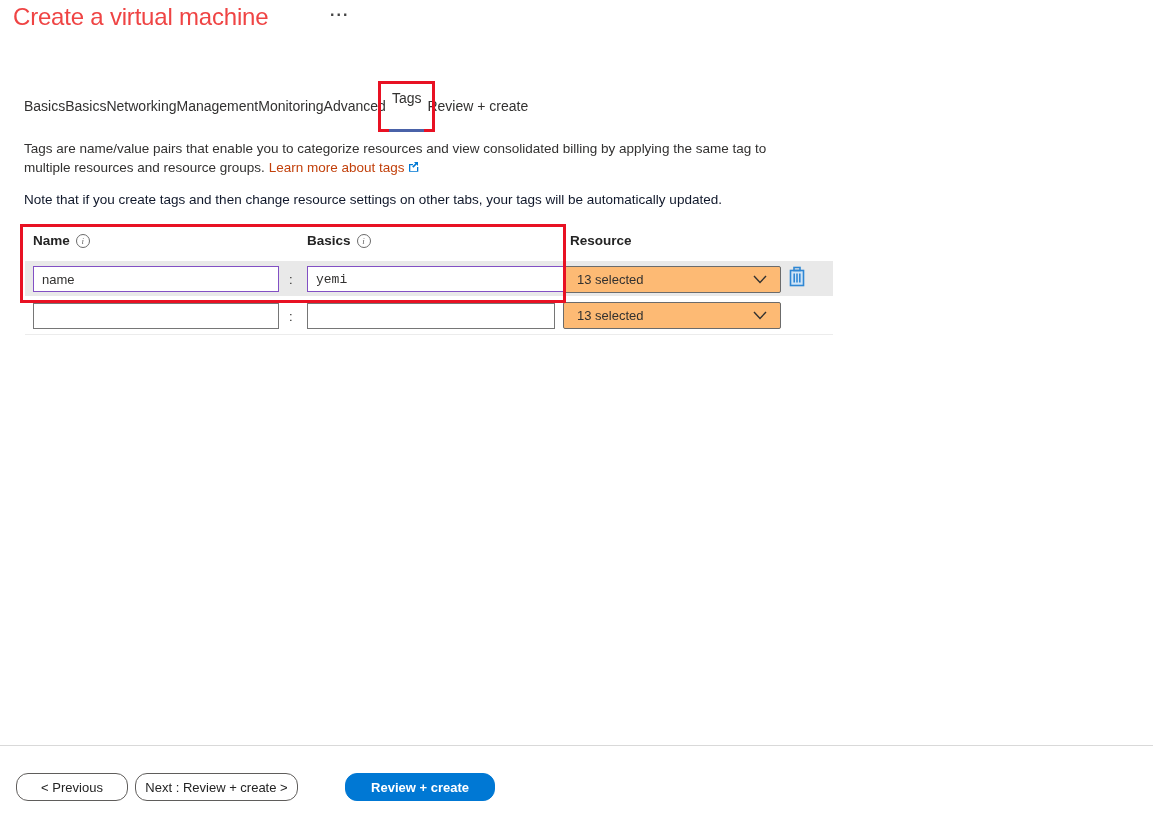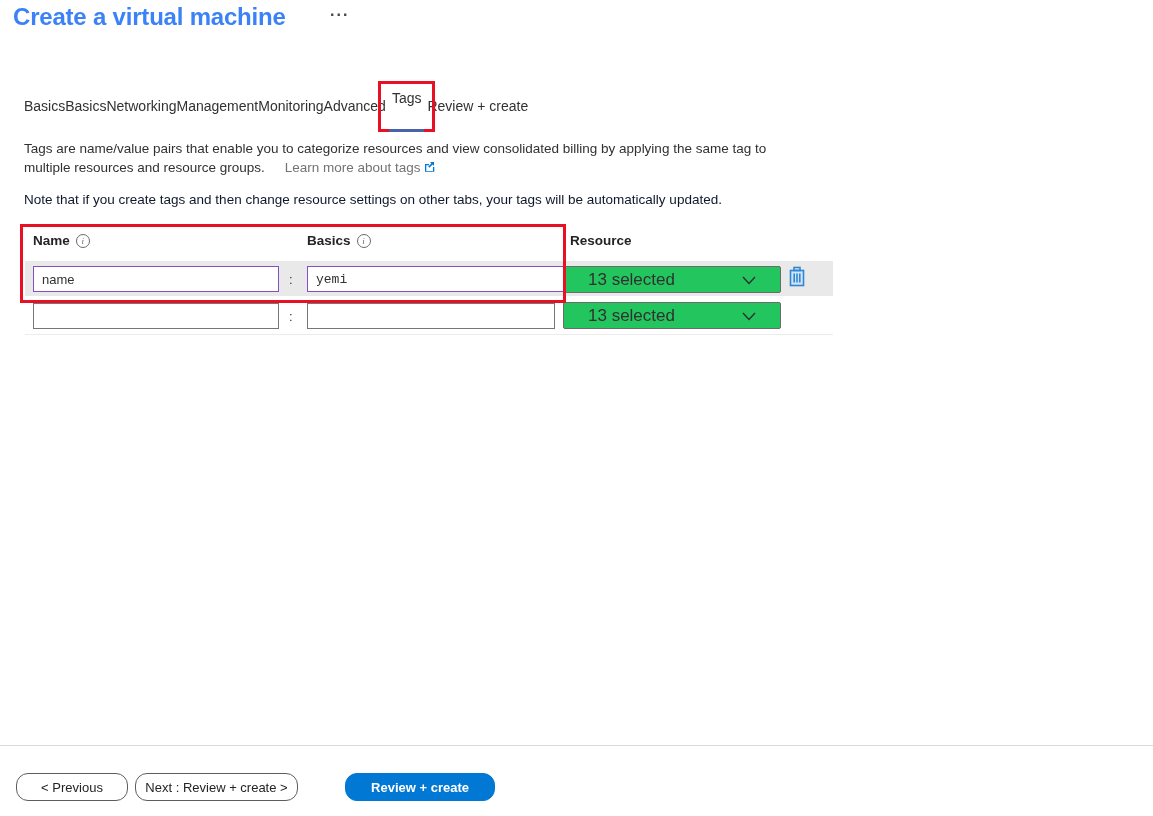--- a/index.html
+++ b/index.html
@@ -1,52 +1,52 @@
 <!DOCTYPE html>
 <html><head>
 <meta charset="utf-8">
 <style>
   * { margin: 0; padding: 0; box-sizing: border-box; }
   html, body { width: 1153px; height: 816px; background: #ffffff; overflow: hidden; }
   body { position: relative; font-family: "Liberation Sans", "DejaVu Sans", sans-serif; color: #323130; }
 
   
-  .page-title { position: absolute; left: 13px; top: 3px; font-size: 24px; font-weight: 700; color: #3b82f6; letter-spacing: -0.2px; }
+  .page-title { position: absolute; left: 13px; top: 3px; font-size: 24px; font-weight: 400; color: #ef4444; letter-spacing: -0.2px; }
   .more-dots { position: absolute; left: 330px; top: 2px; font-size: 16px; font-weight: 700; color: #444; letter-spacing: 2px; cursor: pointer; }
 
   
   .tabbar { position: absolute; left: 24px; top: 88px; display: flex; align-items: center; font-size: 14px; color: #323130; height: 36px; }
   .tab { cursor: pointer; white-space: nowrap; padding: 2px 0; }
   .tab-tags-wrap { position: relative; border: 3px solid #e81123; padding: 6px 11px 23px 11px; margin: 16px -8px; }
   .tab-tags-wrap .active-underline { position: absolute; left: 8px; right: 8px; bottom: -3px; height: 3px; background: #4a62a8; }
 
   
   .intro { position: absolute; left: 24px; top: 139px; width: 792px; font-size: 13.5px; line-height: 19px; color: #323130; }
   .note { position: absolute; left: 24px; top: 192px; width: 900px; font-size: 13.5px; color: #0f172a; }
-  .link { color: #737373; text-decoration: none; cursor: pointer; margin-left: 16px; }
+  .link { color: #c2410c; text-decoration: none; cursor: pointer; }
   .ext-icon { display: inline-block; vertical-align: -1px; margin-left: 3px; }
 
   
   .col-header { position: absolute; top: 233px; font-size: 13.5px; font-weight: 700; color: #242424; display: flex; align-items: center; gap: 6px; }
   .hdr-name { left: 33px; }
   .hdr-value { left: 307px; }
   .hdr-resource { left: 570px; }
   .info-icon { display: inline-flex; align-items: center; justify-content: center; width: 14px; height: 14px; border: 1px solid #6b6b6b; border-radius: 50%; font-size: 9px; font-weight: 400; color: #6b6b6b; font-family: "Liberation Serif", serif; font-style: italic; cursor: default; }
 
   
   .red-box { position: absolute; border: 3px solid #e81123; pointer-events: none; z-index: 50; }
   .red-box-table { left: 20px; top: 224px; width: 546px; height: 79px; }
 
   
   .row-highlight { position: absolute; left: 25px; top: 261px; width: 808px; height: 35px; background: #e9e9e9; }
   .tag-input { position: absolute; height: 26px; font-size: 13px; color: #323130; padding: 0 8px; background: #fff; outline: none; font-family: "Liberation Sans", sans-serif; }
   .tag-input.modified { border: 1px solid #8250c4; }
   .tag-input.empty { border: 1px solid #767676; }
   .colon { position: absolute; font-size: 13px; color: #323130; }
-  .dropdown { position: absolute; width: 218px; height: 27px; border: 1px solid #6b6b6b; border-radius: 2px; background: #22c55e; display: flex; align-items: center; justify-content: space-between; padding: 0 24px; font-size: 17px; color: #323130; cursor: pointer; }
+  .dropdown { position: absolute; width: 218px; height: 27px; border: 1px solid #6b6b6b; border-radius: 2px; background: #fdba74; display: flex; align-items: center; justify-content: space-between; padding: 0 13px; font-size: 13px; color: #323130; cursor: pointer; }
   .trash-btn { position: absolute; left: 786px; top: 266px; width: 22px; height: 24px; background: none; border: none; cursor: pointer; padding: 0; }
   .table-divider { position: absolute; left: 25px; top: 334px; width: 808px; height: 1px; background: #ececec; }
 
   
   .footer-divider { position: absolute; left: 0; top: 745px; width: 1153px; height: 1px; background: #d9d9d9; }
   .btn { position: absolute; top: 773px; height: 28px; font-size: 13px; font-family: "Liberation Sans", sans-serif; cursor: pointer; border-radius: 12px; }
   .btn-secondary { background: #fff; border: 1px solid #5f5d5b; color: #242424; }
   .btn-previous { left: 16px; width: 112px; }
   .btn-next { left: 135px; width: 163px; }
   .btn-primary { left: 345px; width: 150px; background: #0078d4; border: 1px solid #0078d4; color: #fff; font-weight: 700; }

